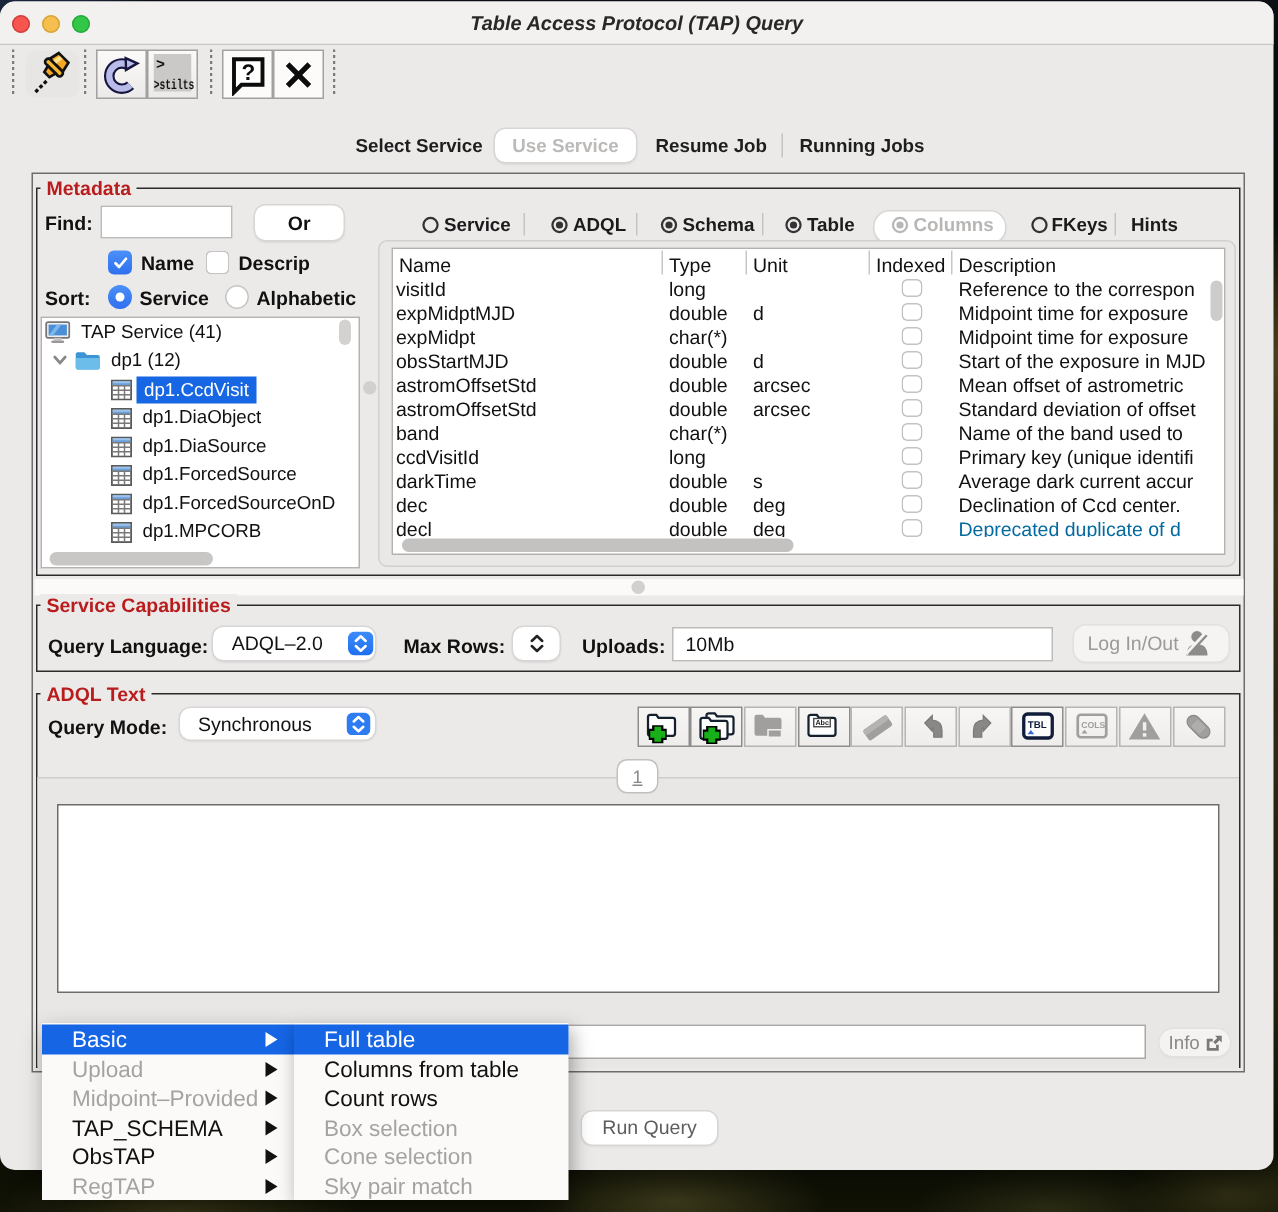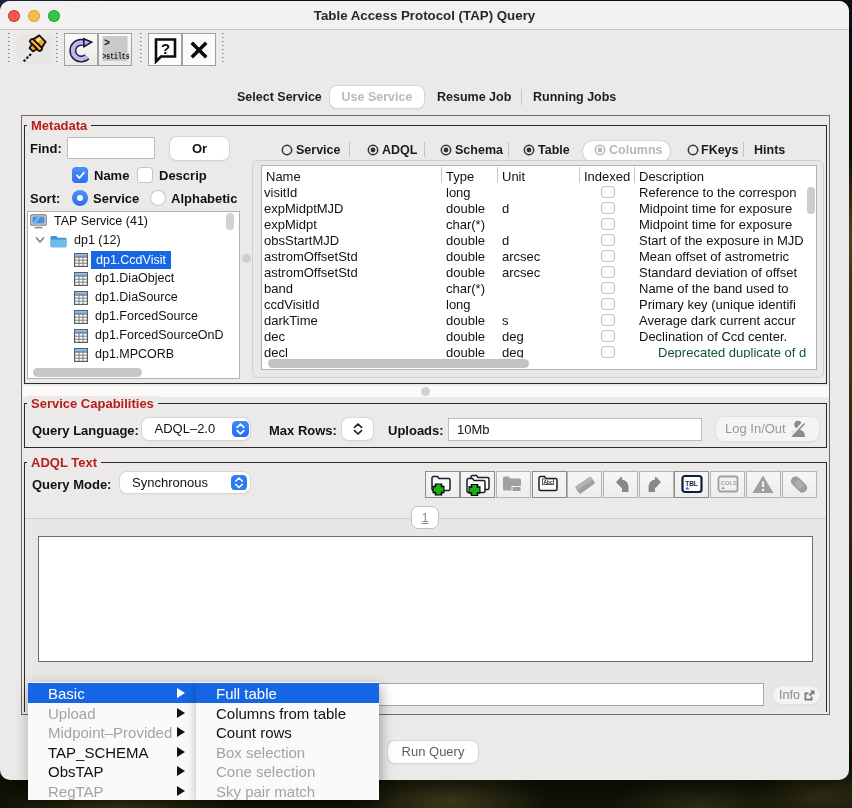--- a/index.html
+++ b/index.html
@@ -27,21 +27,21 @@
   box-shadow:0 12px 28px rgba(0,0,0,0.5);
 }
 #titlebar {
   position:absolute; left:0; top:0; width:849px; height:29px;
   background:#f3f1f0; border-bottom:1px solid #c9c7c6;
   border-radius:10px 10px 0 0;
 }
 .light { position:absolute; top:9px; width:12px; height:12px; border-radius:50%; }
 #title {
   position:absolute; top:7px; left:0; width:849px; text-align:center;
-  font-size:13.3px; font-weight:bold; color:#282828;
+  font-size:13.3px; font-weight:bold; color:#282828;font-style:italic;
 }
 
 .dotsep { position:absolute; width:2px; height:31px; top:32px; background-image:repeating-linear-gradient(180deg, #7d7b7a 0 1.5px, transparent 1.5px 4px); background-size:1.5px 100%; background-repeat:no-repeat; background-position:center; }
 .tbtn {
   position:absolute; top:32px; width:34px; height:33px;
   background:linear-gradient(#fbfaf9, #eceae9); border:1px solid #a3a1a0;
   display:flex; align-items:center; justify-content:center;
 }
 
 .mtab { position:absolute; top:85px; height:22px; font-size:12.5px; font-weight:bold; color:#1e1e1e; line-height:22px; }
@@ -321,21 +321,21 @@
         <span style="position:absolute;left:377px;top:129px;font-size:13px;color:#111;white-space:nowrap;">Average dark current accur</span>
         <span style="position:absolute;left:2px;top:145px;font-size:13px;color:#111;white-space:nowrap;">dec</span>
         <span style="position:absolute;left:184px;top:145px;font-size:13px;color:#111;">double</span>
         <span style="position:absolute;left:240px;top:145px;font-size:13px;color:#111;">deg</span>
         <div style="position:absolute;left:339px;top:146px;width:13.5px;height:12px;border-radius:4px;background:#fff;box-shadow:inset 0 0 0 1px #c4c2c1;"></div>
         <span style="position:absolute;left:377px;top:145px;font-size:13px;color:#111;white-space:nowrap;">Declination of Ccd center.</span>
         <span style="position:absolute;left:2px;top:161px;font-size:13px;color:#111;white-space:nowrap;">decl</span>
         <span style="position:absolute;left:184px;top:161px;font-size:13px;color:#111;">double</span>
         <span style="position:absolute;left:240px;top:161px;font-size:13px;color:#111;">deg</span>
         <div style="position:absolute;left:339px;top:162px;width:13.5px;height:12px;border-radius:4px;background:#fff;box-shadow:inset 0 0 0 1px #c4c2c1;"></div>
-        <span style="position:absolute;left:396px;top:161px;font-size:13px;color:#14532d;white-space:nowrap;">Deprecated duplicate of d</span>
+        <span style="position:absolute;left:377px;top:161px;font-size:13px;color:#0369a1;white-space:nowrap;">Deprecated duplicate of d</span>
       </div>
       <div style="position:absolute;left:807px;top:186px;width:8px;height:27px;background:#cecccb;border-radius:4px;"></div>
       <div style="position:absolute;left:268px;top:358px;width:261px;height:9px;background:#c4c2c1;border-radius:4.5px;"></div>
     </div>
 
   <div class="abs" style="left:23px; top:385px; width:806px; height:11px; background:#fbfaf9;"></div>
   <div class="abs" style="left:421px; top:386px; width:9px; height:9px; border-radius:50%; background:#d2d0cf;"></div>
 
   <div class="tborder" style="left:24px; top:402px; width:803px; height:45px;"></div>
   <div class="tlabel" style="left:27px; top:395px;">Service Capabilities</div>

